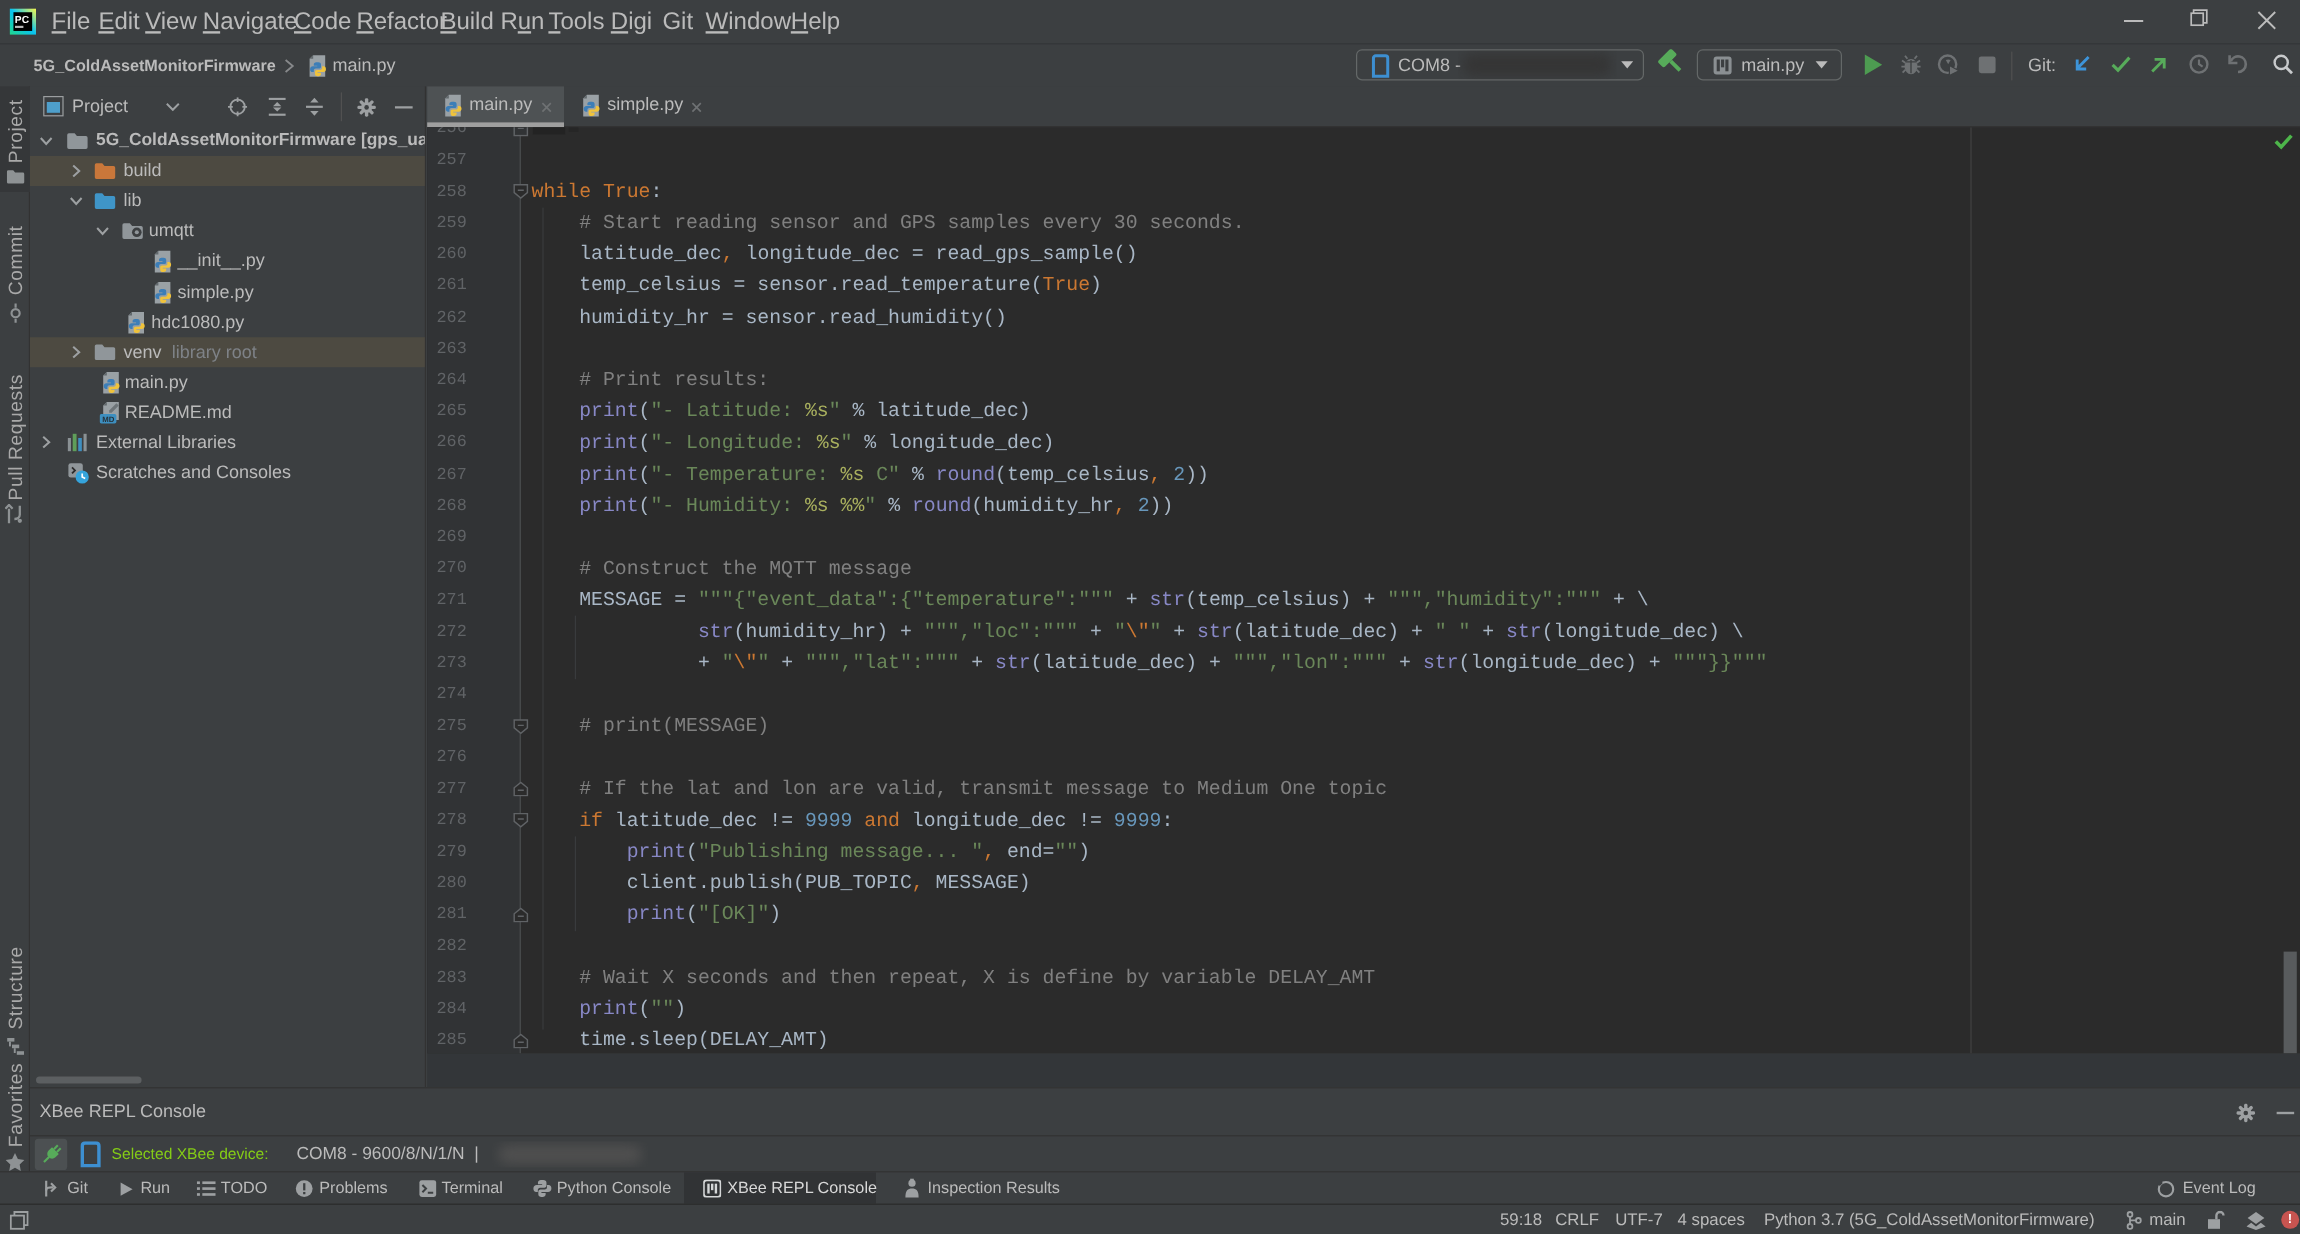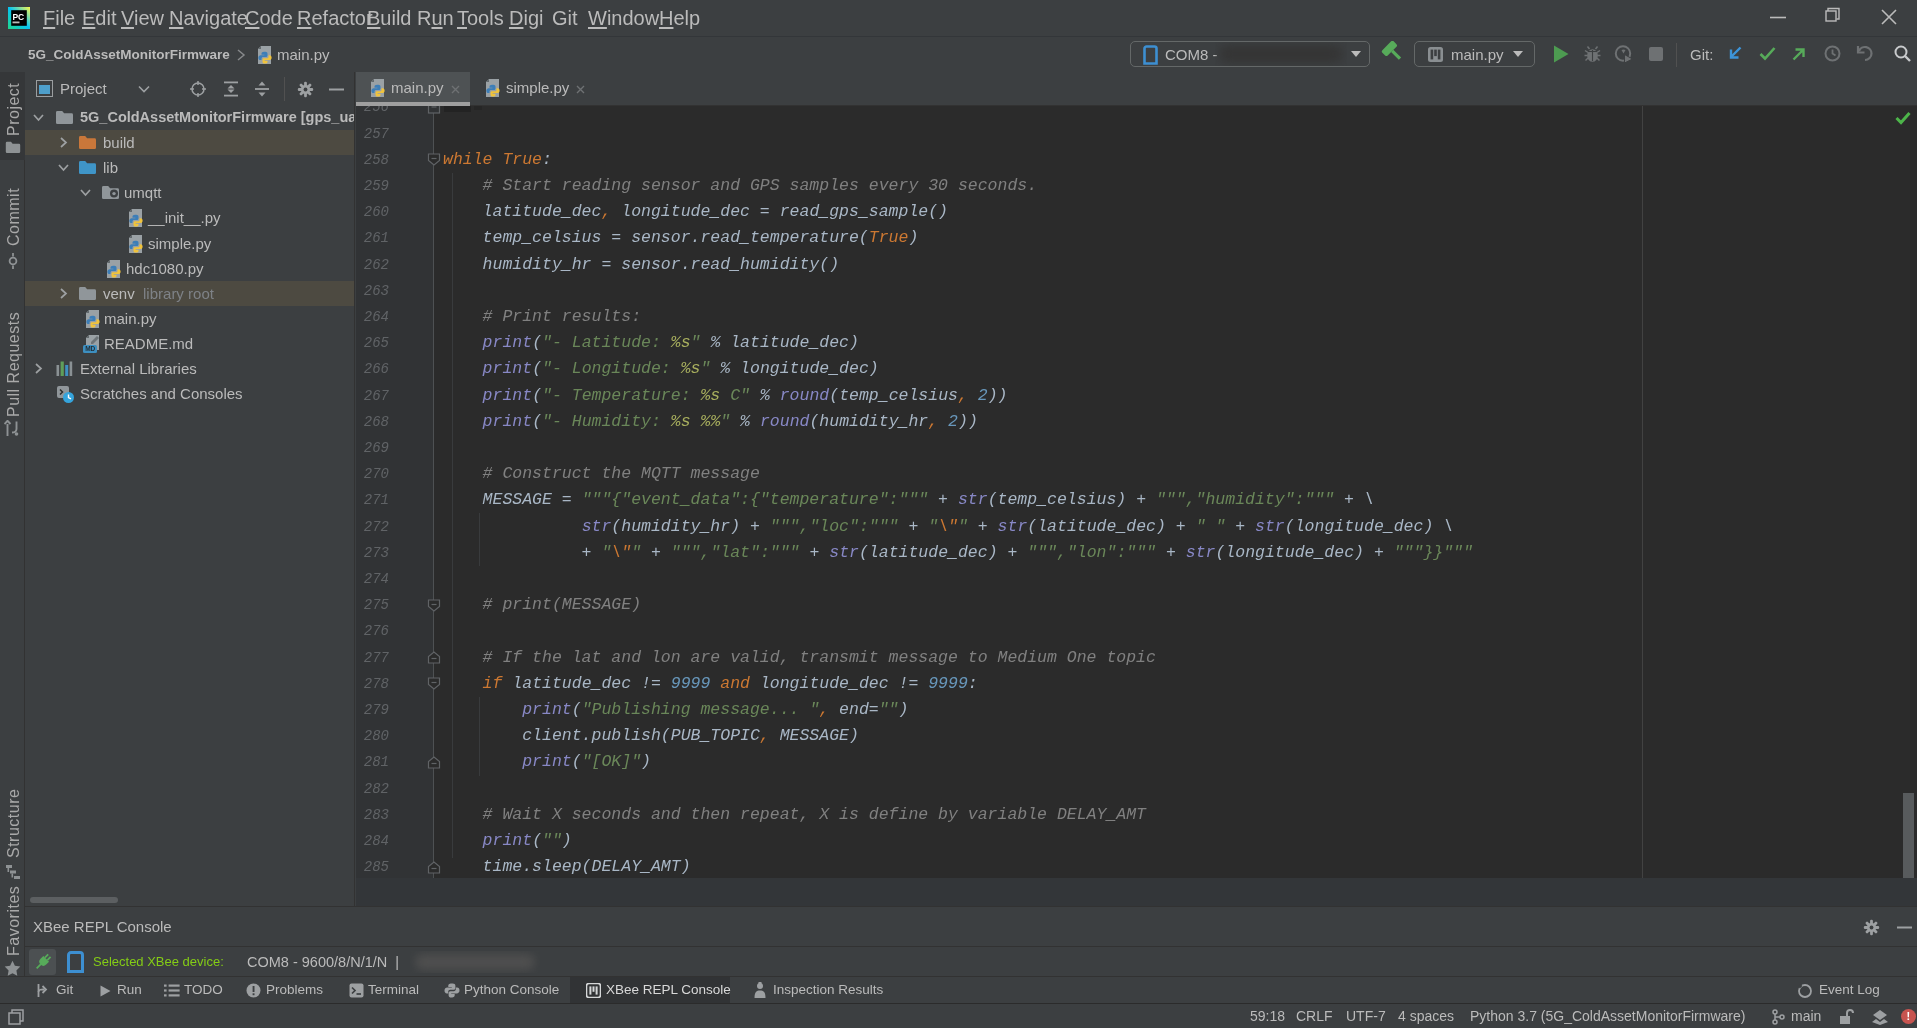--- a/index.html
+++ b/index.html
@@ -23,21 +23,21 @@
 #projpanel { left:25px; top:72px; width:330px; height:834px; background:#3c3f41; border-right:1px solid #323232; overflow:hidden; }
 #projhdr { position:absolute; left:0; top:0; width:330px; height:34px; }
 .trow { position:absolute; left:0; width:330px; height:25px; line-height:25px; color:#bbbbbb; font-size:15px; white-space:nowrap; }
 .trow.sel { background:#4d4a41; }
 .dim { color:#7e8287; }
 
 #tabbar { left:356px; top:72px; width:1561px; height:34px; background:#3c3f41; border-bottom:1px solid #323232; }
 #tab1 { position:absolute; left:0; top:0; width:114px; height:34px; background:#4e5254; }
 #tab1u { position:absolute; left:0; top:30px; width:114px; height:4px; background:#9f9f9f; }
 .tabtxt { color:#bbbbbb; font-size:15px; }
-#editor { left:356px; top:106px; width:1561px; height:772px; background:#2b2b2b; overflow:hidden;font-style:italic; }
+#editor { left:356px; top:106px; width:1561px; height:772px; background:#2b2b2b; overflow:hidden; }
 #gutter { position:absolute; left:0; top:0; width:77px; height:772px; background:#313335; }
 .ln { position:absolute; left:0; width:33px; text-align:right; color:#606366; font-family:"Liberation Mono", monospace; font-size:14px; height:26.2px; line-height:26.2px; }
 .cl { position:absolute; left:87px; height:26.2px; line-height:26.2px; font-family:"Liberation Mono", monospace; font-size:16.5px; color:#a9b7c6; white-space:pre; }
 .k { color:#cc7832; } .c { color:#808080; } .s { color:#6a8759; }
 .f { color:#a8af5e; } .n { color:#6897bb; } .b { color:#8888c6; }
 .e { color:#cc7832; }
 
 #bpanel { left:25px; top:906px; width:1892px; height:97px; background:#3c3f41; border-top:1px solid #323232; }
 #btabs { left:0px; top:976px; width:1917px; height:27px; background:#3c3f41; border-top:1px solid #323232; }
 .btab { position:absolute; top:0; height:27px; line-height:26px; color:#bbbbbb; font-size:13.5px; }

